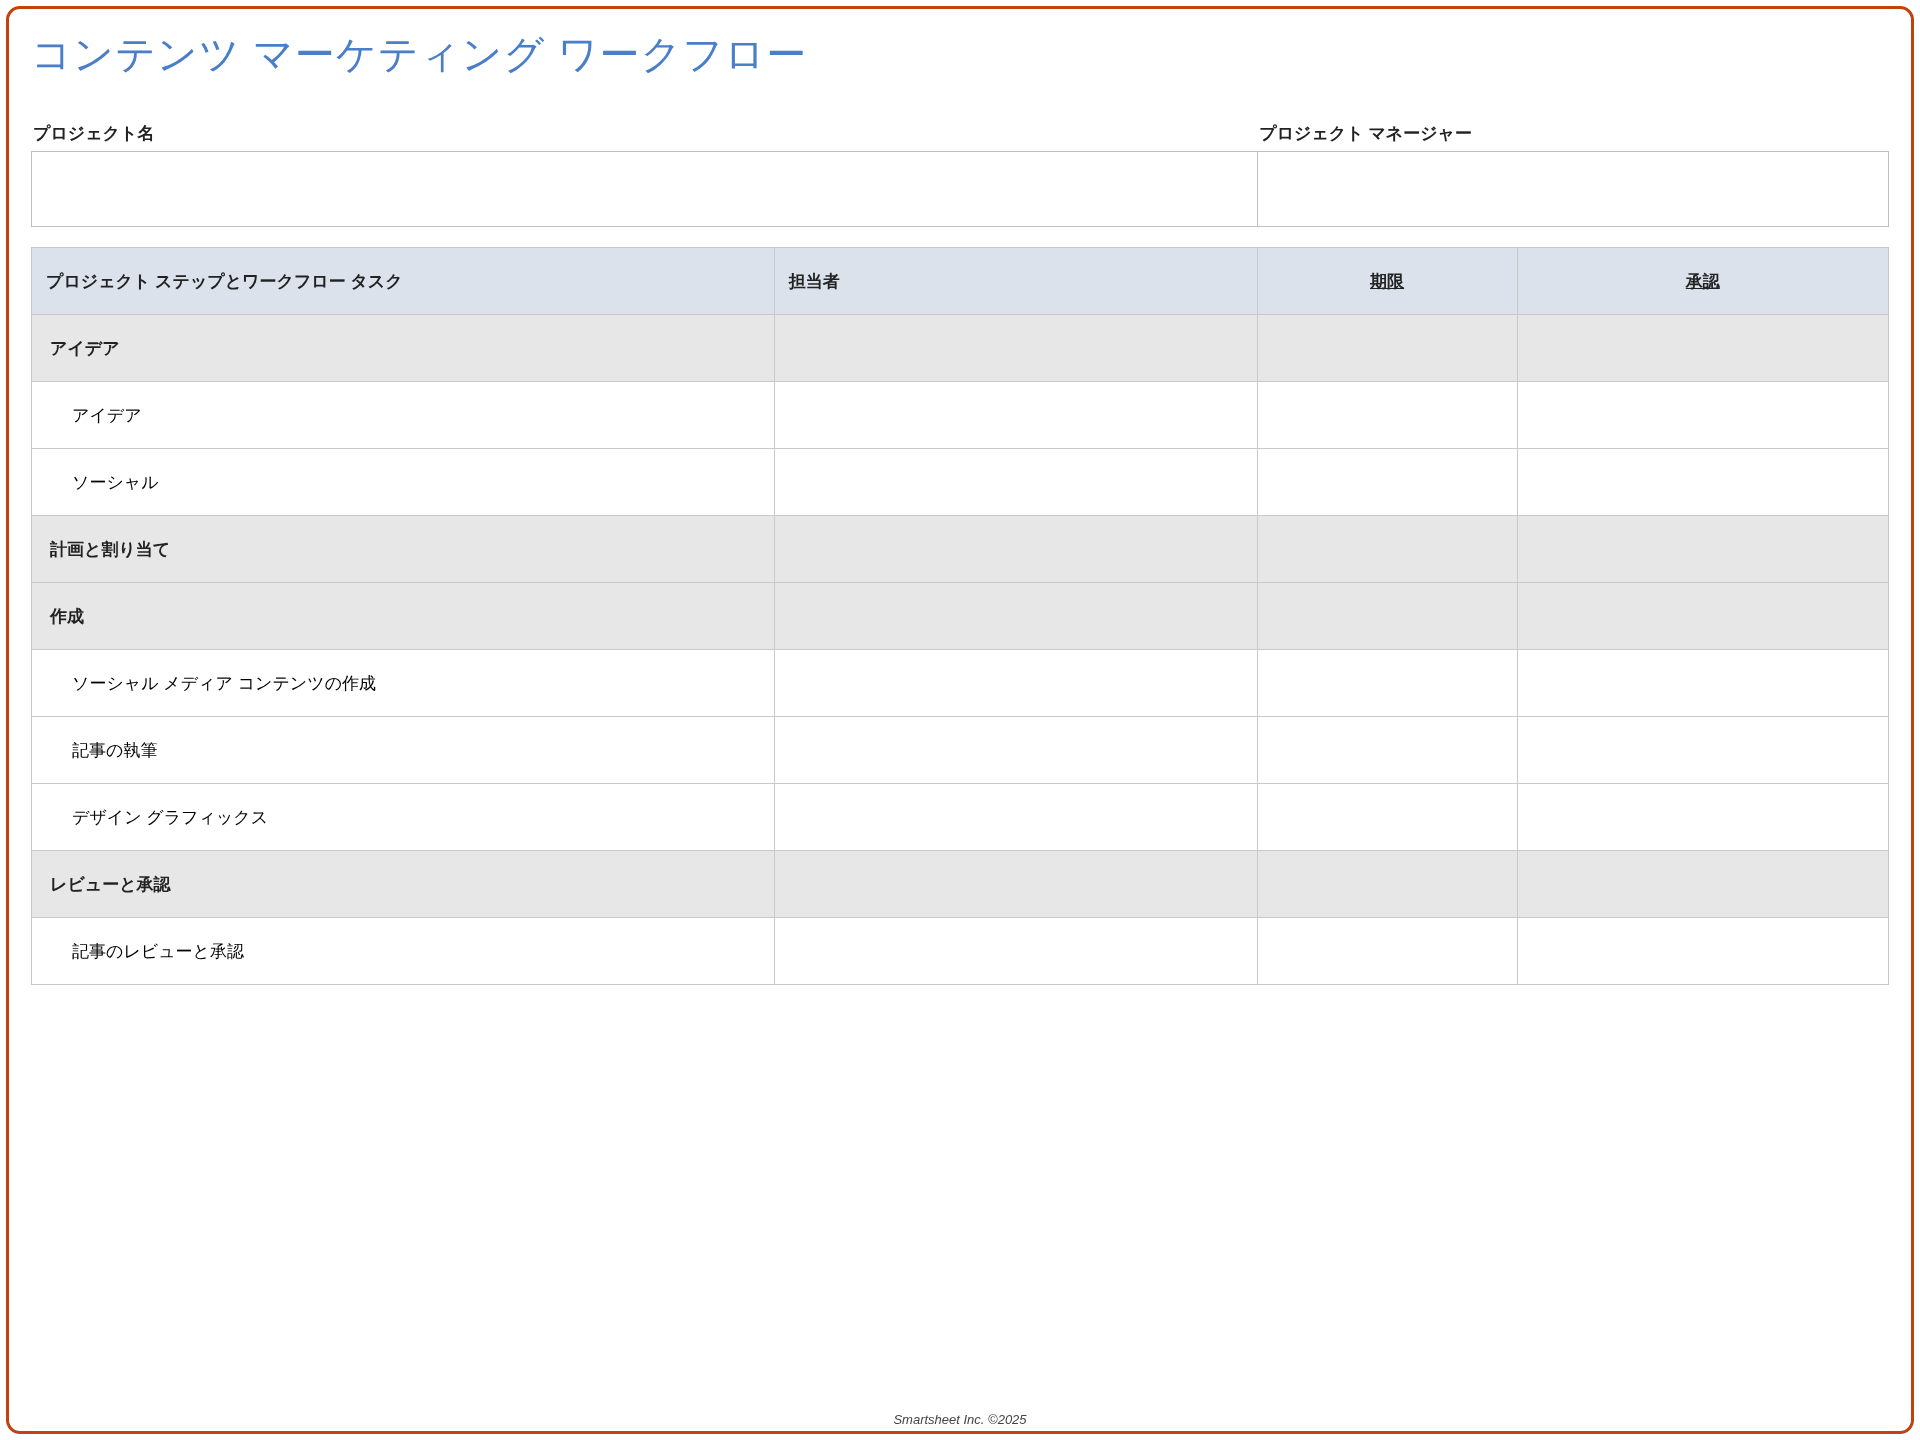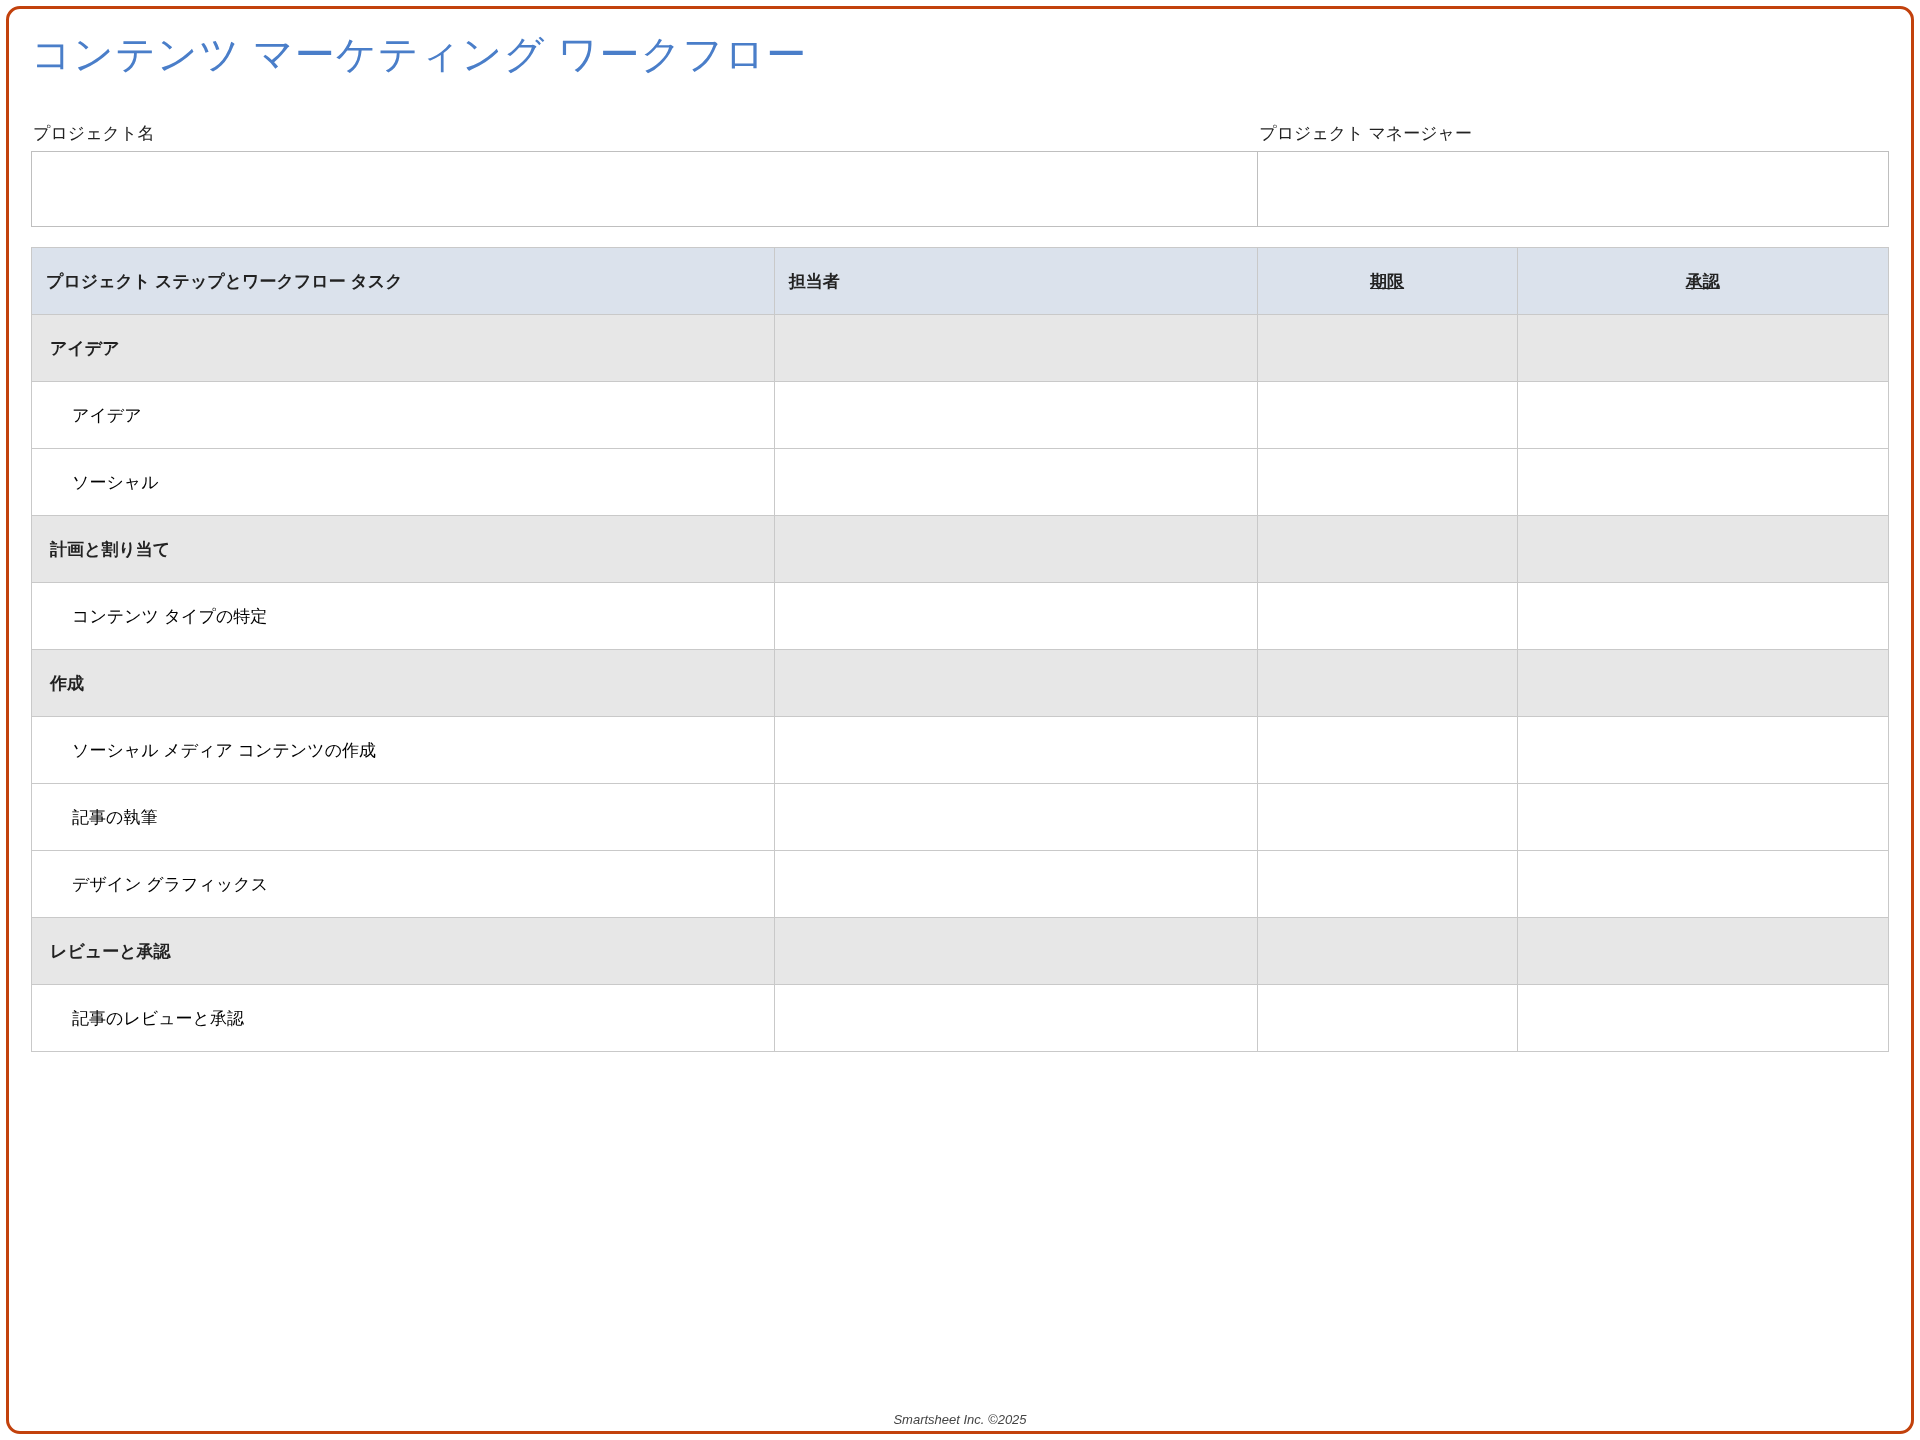--- a/index.html
+++ b/index.html
@@ -37,20 +37,21 @@
     gap: 0;
     margin-bottom: 20px;
   }
   .meta-col-left { flex: 0 0 66%; display: flex; flex-direction: column; }
   .meta-col-right { flex: 0 0 34%; display: flex; flex-direction: column; }
   .meta-label {
     font-size: 17px;
     color: #222;
     margin-bottom: 6px;
     padding-left: 2px;
+    font-weight: bold;
   }
   .meta-input {
     border: 1px solid #bfbfbf;
     height: 76px;
     background: #fff;
     width: 100%;
     font-size: 16px;
     padding: 8px;
     resize: none;
   }
@@ -150,26 +151,20 @@
             <td></td>
             <td class="center"></td>
             <td class="center"></td>
           </tr>
           <tr class="section">
             <td class="first">計画と割り当て</td>
             <td></td>
             <td class="center"></td>
             <td class="center"></td>
           </tr>
-          <tr class="task">
-            <td class="first">コンテンツ タイプの特定</td>
-            <td></td>
-            <td class="center"></td>
-            <td class="center"></td>
-          </tr>
           <tr class="section">
             <td class="first">作成</td>
             <td></td>
             <td class="center"></td>
             <td class="center"></td>
           </tr>
           <tr class="task">
             <td class="first">ソーシャル メディア コンテンツの作成</td>
             <td></td>
             <td class="center"></td>

